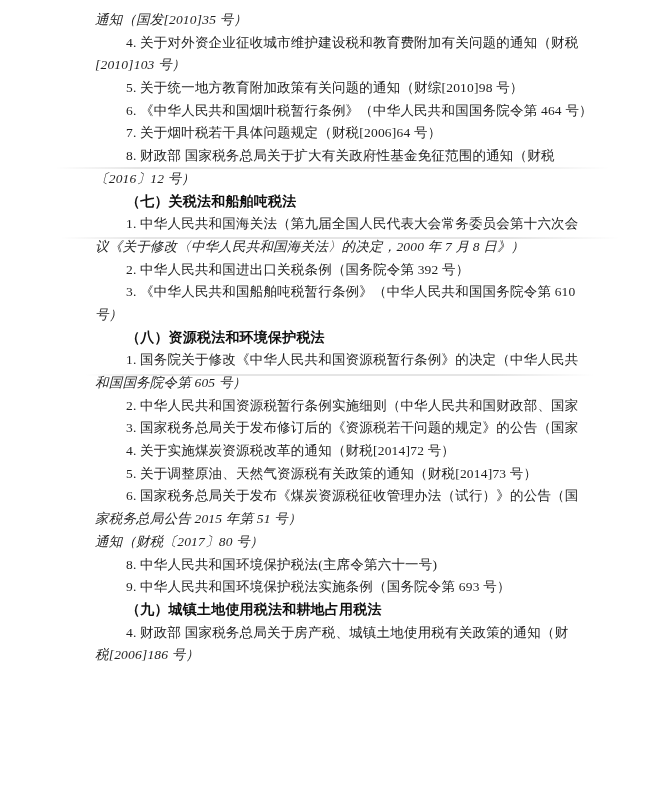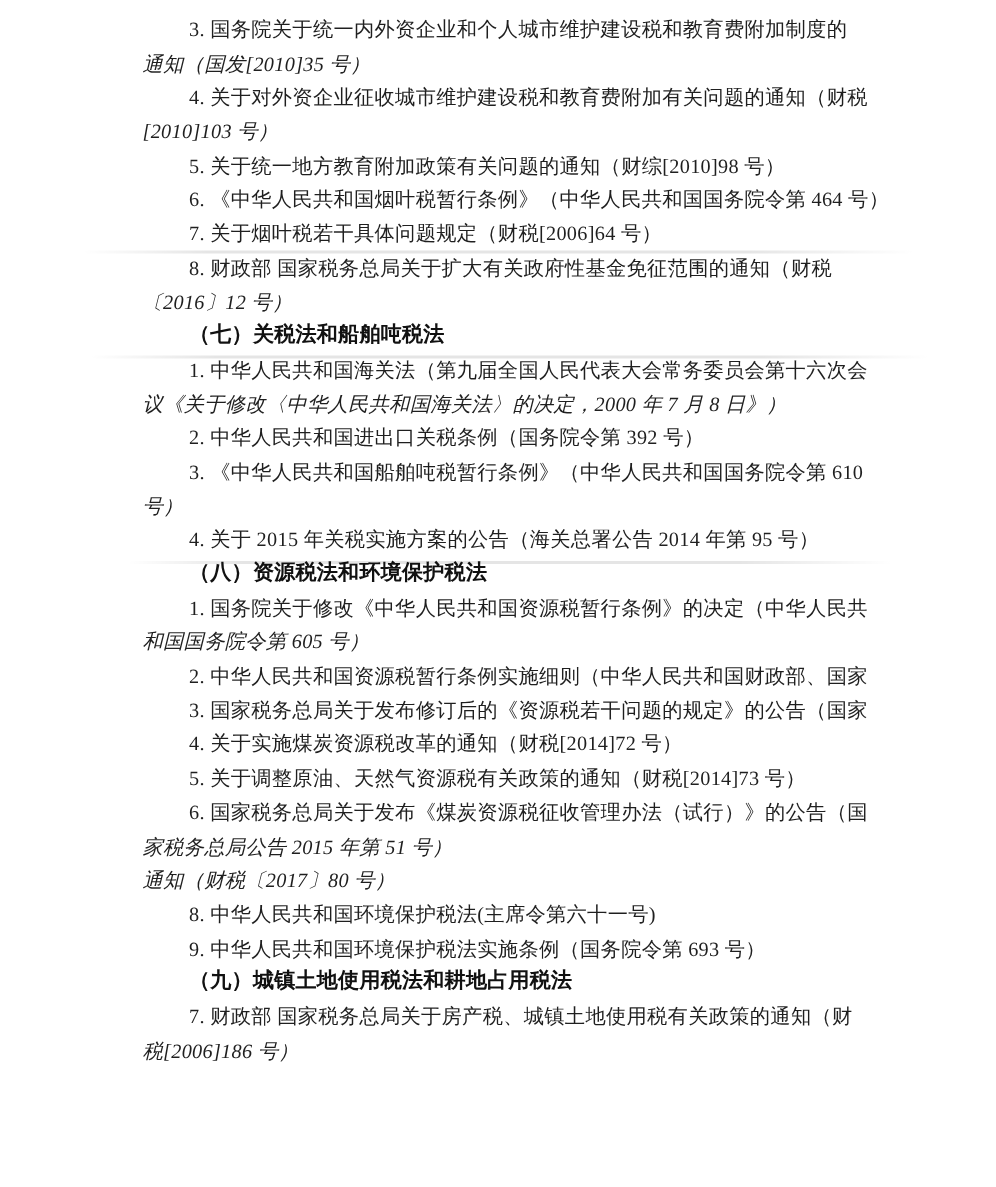--- a/index.html
+++ b/index.html
@@ -46,45 +46,43 @@
   .artifact-3 { top: 374px; left: 85px;  width: 510px; }
 </style>
 </head>
 <body>
 
 <div class="page">
   <div class="scan-artifact artifact-1"></div>
   <div class="scan-artifact artifact-2"></div>
   <div class="scan-artifact artifact-3"></div>
   <div class="doc-body">
-      <div class="line first">3. 国务院关于统一内外资企业和个人城市维护建设税和教育费附加制度的</div>
       <div class="line wrap">通知（国发[2010]35 号）</div>
       <div class="line first">4. 关于对外资企业征收城市维护建设税和教育费附加有关问题的通知（财税</div>
       <div class="line wrap">[2010]103 号）</div>
       <div class="line first">5. 关于统一地方教育附加政策有关问题的通知（财综[2010]98 号）</div>
       <div class="line first">6. 《中华人民共和国烟叶税暂行条例》（中华人民共和国国务院令第 464 号）</div>
       <div class="line first">7. 关于烟叶税若干具体问题规定（财税[2006]64 号）</div>
       <div class="line first">8. 财政部 国家税务总局关于扩大有关政府性基金免征范围的通知（财税</div>
       <div class="line wrap">〔2016〕12 号）</div>
       <div class="line heading">（七）关税法和船舶吨税法</div>
       <div class="line first">1. 中华人民共和国海关法（第九届全国人民代表大会常务委员会第十六次会</div>
       <div class="line wrap">议《关于修改〈中华人民共和国海关法〉的决定，2000 年 7 月 8 日》）</div>
       <div class="line first">2. 中华人民共和国进出口关税条例（国务院令第 392 号）</div>
       <div class="line first">3. 《中华人民共和国船舶吨税暂行条例》（中华人民共和国国务院令第 610</div>
       <div class="line wrap">号）</div>
-      <div class="line first">4. 关于 2015 年关税实施方案的公告（海关总署公告 2014 年第 95 号）</div>
       <div class="line heading">（八）资源税法和环境保护税法</div>
       <div class="line first">1. 国务院关于修改《中华人民共和国资源税暂行条例》的决定（中华人民共</div>
       <div class="line wrap">和国国务院令第 605 号）</div>
       <div class="line first">2. 中华人民共和国资源税暂行条例实施细则（中华人民共和国财政部、国家</div>
       <div class="line first">3. 国家税务总局关于发布修订后的《资源税若干问题的规定》的公告（国家</div>
       <div class="line first">4. 关于实施煤炭资源税改革的通知（财税[2014]72 号）</div>
       <div class="line first">5. 关于调整原油、天然气资源税有关政策的通知（财税[2014]73 号）</div>
       <div class="line first">6. 国家税务总局关于发布《煤炭资源税征收管理办法（试行）》的公告（国</div>
       <div class="line wrap">家税务总局公告 2015 年第 51 号）</div>
       <div class="line wrap">通知（财税〔2017〕80 号）</div>
       <div class="line first">8. 中华人民共和国环境保护税法(主席令第六十一号)</div>
       <div class="line first">9. 中华人民共和国环境保护税法实施条例（国务院令第 693 号）</div>
       <div class="line heading">（九）城镇土地使用税法和耕地占用税法</div>
-      <div class="line first">7. 财政部 国家税务总局关于房产税、城镇土地使用税有关政策的通知（财</div>
+      <div class="line first">4. 财政部 国家税务总局关于房产税、城镇土地使用税有关政策的通知（财</div>
       <div class="line wrap">税[2006]186 号）</div>
     </div>
 </div>
 
 </body></html>

